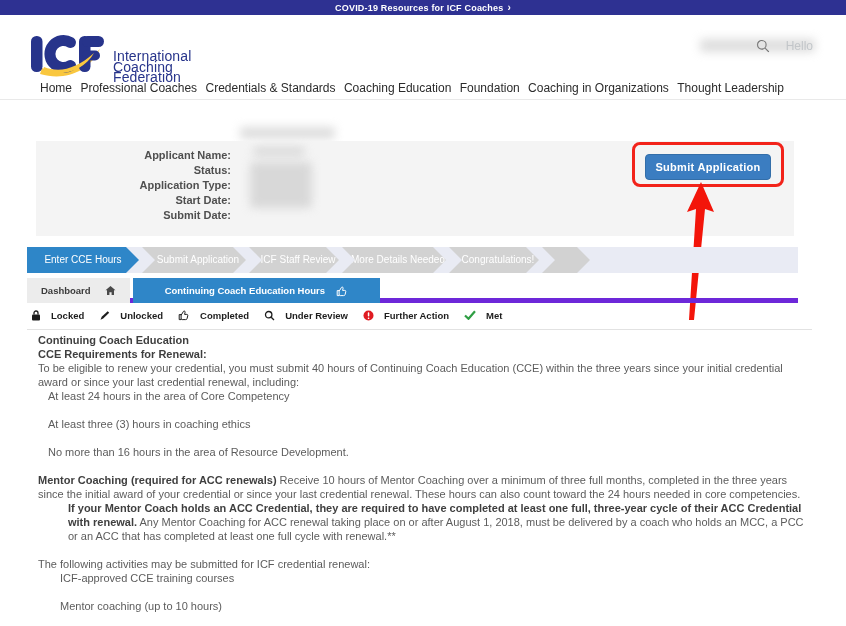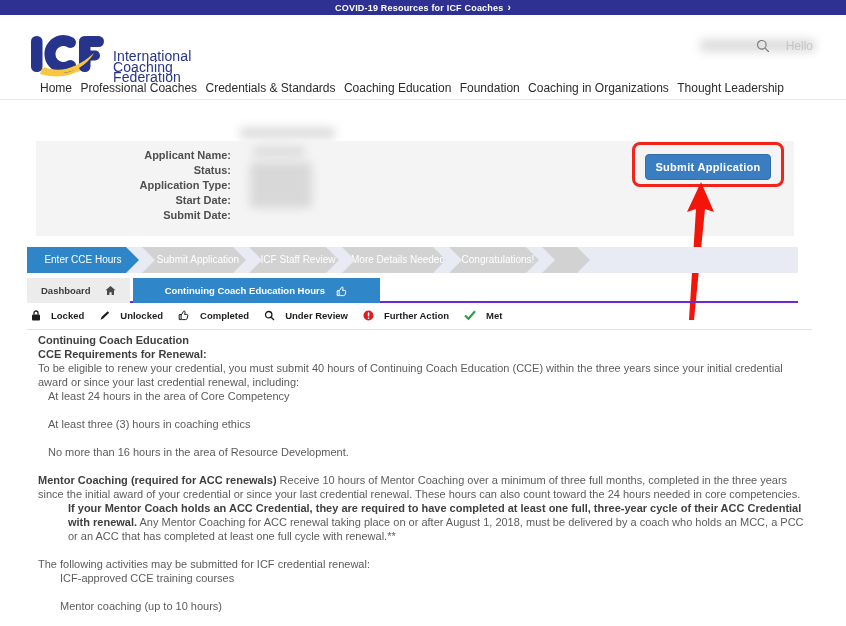--- a/index.html
+++ b/index.html
@@ -52,21 +52,21 @@
     background:#e9ebf4; display:flex; align-items:stretch;
   }
   .step {
     height:26px; line-height:26px; text-align:center; color:#fff; font-size:10px;
     background:#d2d2d2; margin-right:3px; flex:none; padding-left:8px;
     clip-path:polygon(0 0, calc(100% - 13px) 0, 100% 50%, calc(100% - 13px) 100%, 0 100%, 13px 50%);
   }
   .step.first { clip-path:polygon(0 0, calc(100% - 13px) 0, 100% 50%, calc(100% - 13px) 100%, 0 100%); background:#2e86c8; padding-left:0; }
   .s1{width:112px;} .s2{width:104px;} .s3{width:90px;} .s4{width:104px;} .s5{width:90px;} .s6{width:48px;}
   
-  .tab-row { position:absolute; left:27px; top:278px; width:771px; height:25px; border-bottom:2px solid #6d28d9; display:flex; }
+  .tab-row { position:absolute; left:27px; top:278px; width:771px; height:25px; border-bottom:5px solid #6d28d9; display:flex; }
   .tab {
     height:25px; display:inline-flex; align-items:center; font-size:9.5px; font-weight:bold; cursor:pointer;
   }
   .tab-dashboard { background:#ececec; color:#3c3c3c; padding:0 14px; gap:14px; margin-right:3px; }
   .tab-active { background:#2f86c8; color:#fff; padding:0 32px; gap:11px; }
   
   .legend { position:absolute; left:31px; top:307px; height:16px; display:flex; align-items:center; gap:15px; }
   .legend-item { display:flex; align-items:center; gap:10px; }
   .legend-item span { font-size:9.5px; font-weight:bold; color:#1d1d1d; }
   

